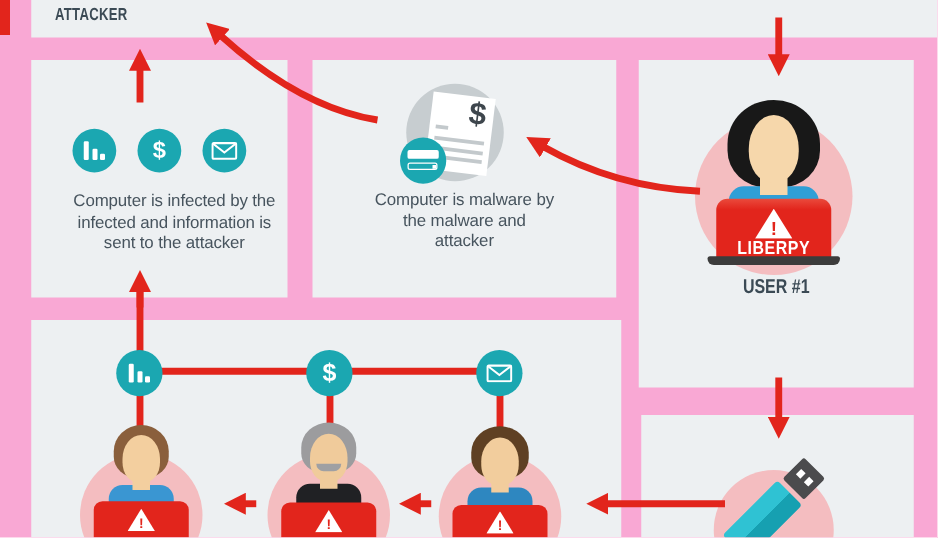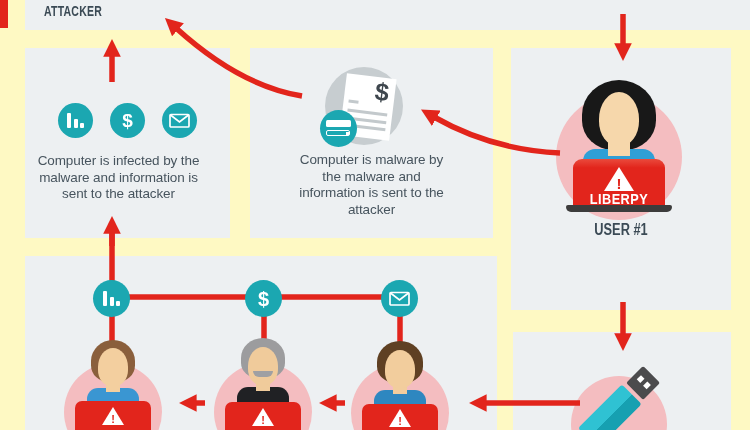--- a/index.html
+++ b/index.html
@@ -1,21 +1,21 @@
 <!DOCTYPE html>
 <html style="--red: #e2251c; --teal: #1ba7b1; --teal_light: #2fc2d3; --panel: #edf0f2; --pink: #f4bdc0; --gray_circle: #c7cdd0; --text: #47545e; --heading: #3b4a55; --white: #ffffff; --dark_base: #3c3c3c; --usb_connector: #4b4b4d;"><head>
 <meta charset="utf-8">
 <style>
   :root{
     --red:#e2251c; --teal:#1ba7b1; --teal_light:#2fc2d3; --panel:#edf0f2;
     --pink:#f4bdc0; --gray_circle:#c7cdd0; --text:#47545e; --heading:#3b4a55;
     --white:#ffffff; --dark_base:#3c3c3c; --usb_connector:#4b4b4d;
   }
   html,body{margin:0;padding:0;background:#fff;}
-  .stage{position:relative;width:750px;height:430px;background:#fef9c3;overflow:hidden;
+  .stage{position:relative;width:750px;height:430px;background:#f9a8d4;overflow:hidden;
          font-family:"Liberation Sans",sans-serif;}
   .abs{position:absolute;}
   .panel{position:absolute;background:var(--panel);}
   .overlay{position:absolute;left:0;top:0;width:750px;height:430px;pointer-events:none;}
   .circle{position:absolute;border-radius:50%;}
   .teal-c{background:var(--teal);}
   .pink-c{background:var(--pink);}
   .body-text{position:absolute;color:var(--text);font-size:13.5px;line-height:16.5px;
              text-align:center;letter-spacing:-0.1px;}
   .heading-text{position:absolute;color:var(--heading);font-weight:bold;text-align:center;}
@@ -68,23 +68,23 @@
   </div>
   <div class="circle teal-c" style="left:110px;top:103px;width:35px;height:35px;">
     <span class="dollar-glyph" style="top:7px;font-size:19px;">$</span>
   </div>
   <div class="circle teal-c" style="left:162px;top:103px;width:35px;height:35px;">
     <svg style="position:absolute;left:7px;top:10px;" width="21" height="15" viewBox="0 0 21 15">
       <rect x="1" y="1.5" width="19" height="12.5" rx="1" fill="none" stroke="#fff" stroke-width="1.7"></rect>
       <path d="M1.5 2 L10.5 9 L19.5 2" fill="none" stroke="#fff" stroke-width="1.7"></path>
     </svg>
   </div>
-  <div class="body-text" style="left:21px;top:153px;width:195px;">
+  <div class="body-text" style="left:42px;top:153px;width:195px;">
     <div>Computer is infected by the</div>
-    <div>malware and information is</div>
+    <div>infected and information is</div>
     <div>sent to the attacker</div>
   </div>
 
   <div class="circle" style="left:325px;top:67px;width:78px;height:78px;background:var(--gray_circle);"></div>
   <div class="doc" style="left:343px;top:76px;width:50px;height:62px;">
     <span style="position:absolute;right:6px;top:0;font-size:25px;font-weight:bold;color:#3e464d;">$</span>
     <i class="dline" style="left:5px;top:26px;width:10px;height:3px;"></i>
     <i class="dline" style="left:5px;top:35px;width:40px;height:3px;"></i>
     <i class="dline" style="left:5px;top:42.5px;width:40px;height:3px;"></i>
     <i class="dline" style="left:5px;top:50px;width:40px;height:3px;"></i>
@@ -92,21 +92,20 @@
   <div class="circle teal-c" style="left:320px;top:110px;width:37px;height:37px;">
     <span class="abs" style="left:6px;top:10px;width:25px;height:17px;">
       <i class="card-strip" style="left:0;top:0;width:25px;height:6.5px;background:#fff;border-radius:1.5px;"></i>
       <i class="card-box" style="left:0;top:9.5px;width:22px;height:4.5px;border:1.6px solid #fff;border-radius:2px;"></i>
       <i class="card-dot" style="right:2px;top:12px;width:3px;height:3px;background:#fff;"></i>
     </span>
   </div>
   <div class="body-text" style="left:255px;top:152px;width:233px;">
     <div>Computer is malware by</div>
     <div>the malware and</div>
-    <div>information is sent to the</div>
     <div>attacker</div>
   </div>
 
   <div class="circle pink-c" style="left:556px;top:94px;width:126px;height:126px;"></div>
   <div class="hair" style="left:582px;top:80px;width:74px;height:70px;background:#181818;border-radius:52% 52% 44% 44%;"></div>
   <div class="shirt" style="left:583px;top:149px;width:72px;height:18px;background:#2f9fd6;border-radius:12px 12px 0 0;"></div>
   <div class="neck" style="left:608px;top:130px;width:22px;height:26px;background:#f6d7ab;"></div>
   <div class="face" style="left:599px;top:92px;width:40px;height:54px;background:#f6d7ab;border-radius:50% 50% 46% 46%;"></div>
   <div class="laptop" style="left:573px;top:159px;width:92px;height:49px;border-radius:9px 9px 2px 2px;
               background:linear-gradient(#ea4a3c,var(--red) 18%);">

